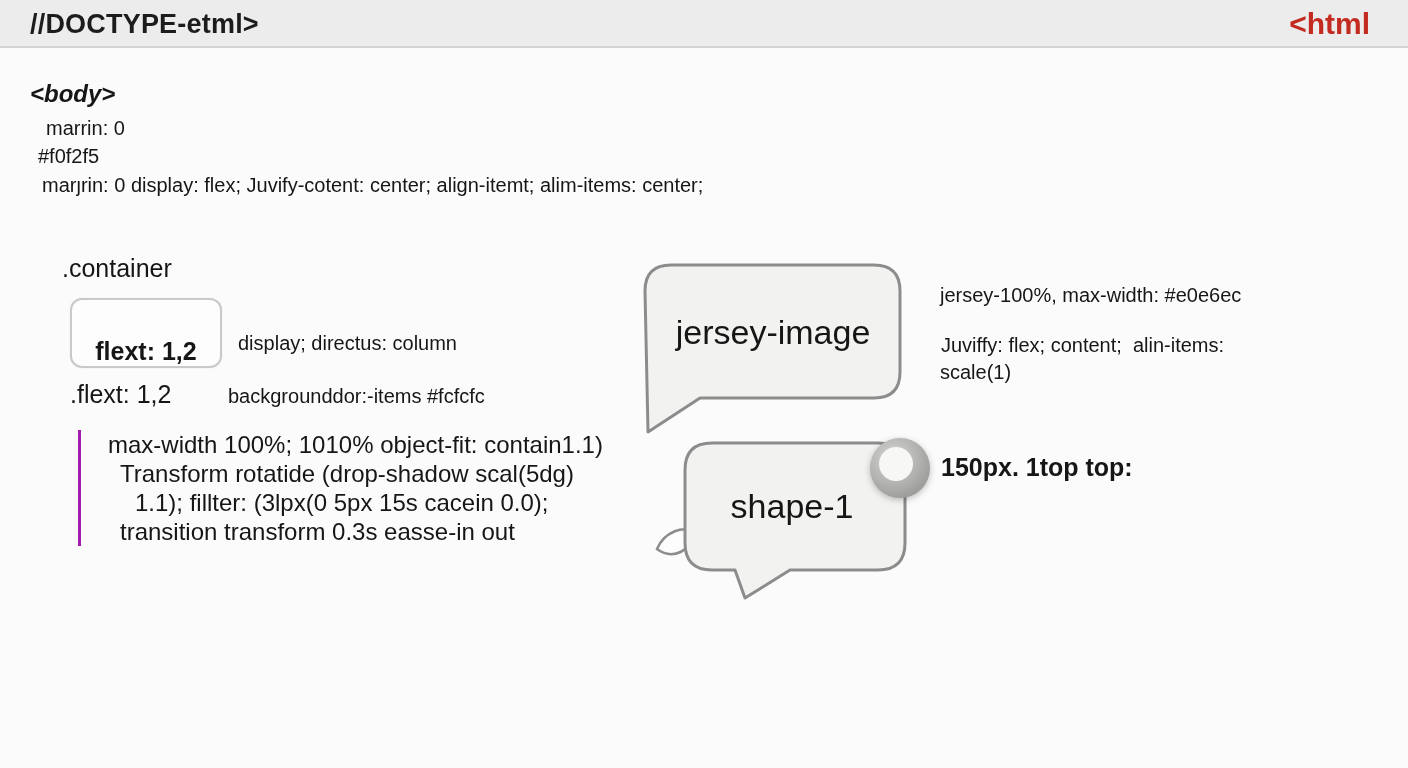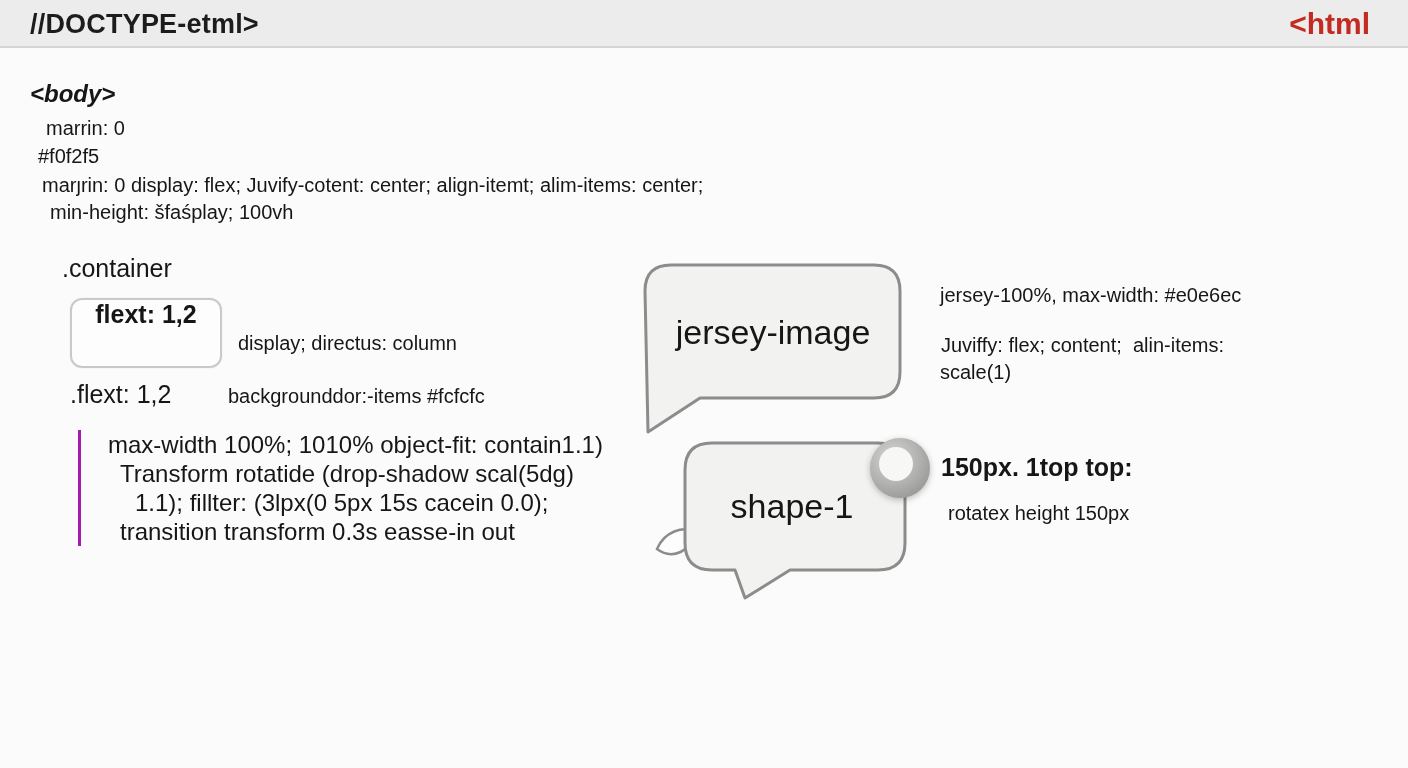--- a/index.html
+++ b/index.html
@@ -36,21 +36,21 @@
   .bline0{left:46px;top:114px;}
   .bline1{left:38px;top:142px;}
   .bline2{left:42px;top:171px;}
   .bline3{left:50px;top:198px;}
 
   .container-heading{left:62px;top:254px;}
 
   .flext-box{
     position:absolute;left:70px;top:298px;width:148px;height:66px;
     background:#fdfdfd;border:2px solid #c9c9c9;border-radius:12px;
-    display:flex;align-items:flex-start;justify-content:center;
+    display:flex;align-items:flex-end;justify-content:center;
     font-size:25px;font-weight:700;
     box-shadow:0 0 0 1px rgba(0,0,0,0.02);
   }
   .flext-note{left:238px;top:329px;}
   .flext-rule-label{left:70px;top:380px;}
   .flext-rule-note{left:228px;top:382px;}
 
   .style-block{
     position:absolute;left:78px;top:430px;width:560px;
     border-left:3px solid #a21caf;padding-left:27px;
@@ -81,21 +81,20 @@
 
   <div class="topbar">
     <div class="topbar-title">//DOCTYPE-etml&gt;</div>
     <div class="topbar-tag" style="color:#c32b20;">&lt;html</div>
   </div>
 
   <div class="abs body-tag">&lt;body&gt;</div>
   <div class="abs t24 bline0">marrin: 0</div>
   <div class="abs t24 bline1">#f0f2f5</div>
   <div class="abs t24 bline2">marȷrin: 0 display: flex; Juvify-cotent: center; align-itemt; alim-items: center;</div>
-  <div class="abs t24 bline3">min-height: šfaśplay; 100vh</div>
 
   <div class="abs t25b container-heading">.container</div>
 
   <div class="flext-box">
     <span>flext: 1,2</span>
   </div>
   <div class="abs t24 flext-note">display; directus: column</div>
 
   <div class="abs t25b flext-rule-label">.flext: 1,2</div>
   <div class="abs t24 flext-rule-note">backgrounddor:-items #fcfcfc</div>
@@ -130,15 +129,14 @@
     <path d="M 72 23 H 238 Q 265 23 265 50 V 123 Q 265 150 238 150 H 150 L 105 178 L 95 150 H 72 Q 45 150 45 123 V 50 Q 45 23 72 23 Z" fill="#f2f2f0" stroke="#8c8c8c" stroke-width="3" stroke-linejoin="round"></path>
     <text class="bubble-label" x="152" y="98" text-anchor="middle">shape-1</text>
 
     <g style="filter:drop-shadow(0 2px 3px rgba(0,0,0,0.25));">
       <circle cx="260" cy="48" r="30" fill="url(#ballGrad)"></circle>
       <circle cx="256" cy="44" r="17" fill="#f7f7f5"></circle>
     </g>
   </svg>
 
   <div class="abs snote0">150px. 1top top:</div>
-  <div class="abs t24 snote1">rotatex height 150px</div>
 
 </div>
 
 </body></html>

